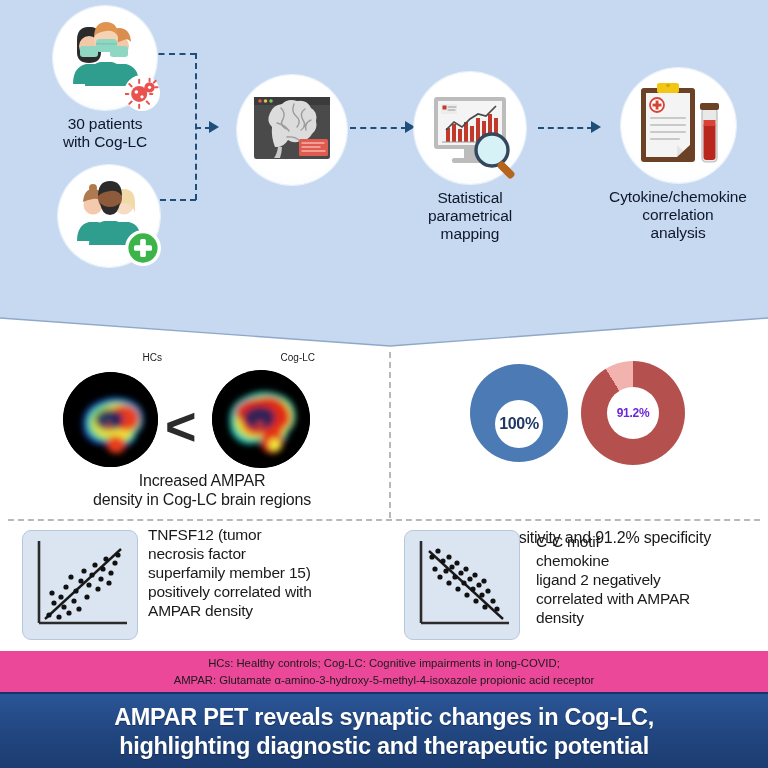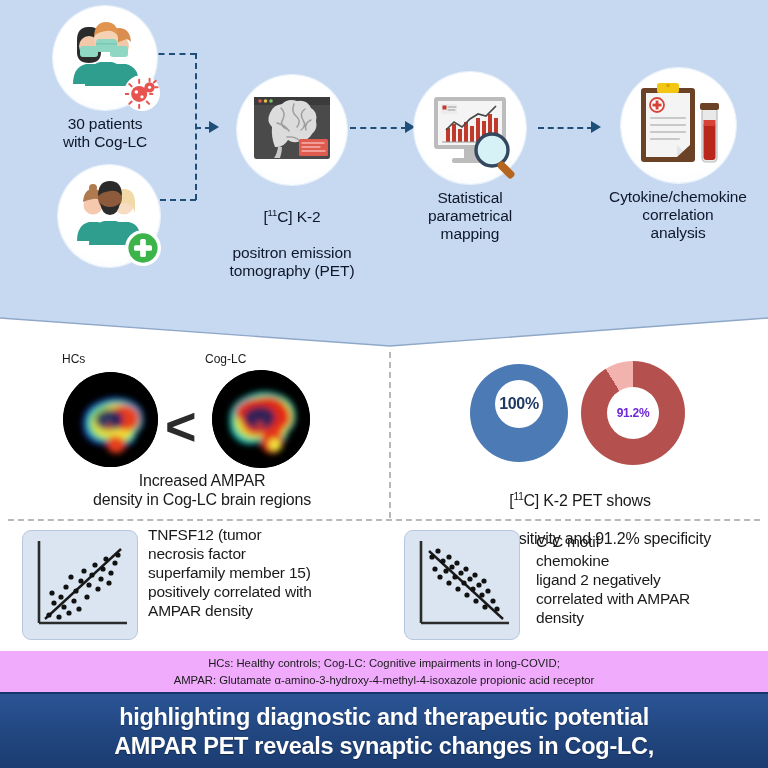--- a/index.html
+++ b/index.html
@@ -55,21 +55,21 @@
   .mid-left{position:absolute;left:0;top:348px;width:388px;height:172px;}
   .mid-right{position:absolute;left:392px;top:348px;width:376px;height:172px;}
   .divider-v{
     position:absolute;left:389px;top:352px;height:166px;
     border-left:2.5px dashed #b8b8b8;
   }
   .divider-h{
     position:absolute;left:8px;top:519px;width:752px;
     border-top:2.5px dashed #b8b8b8;
   }
-  .brain-label{font-size:12px;color:#1a1a1a;text-align:left;}
+  .brain-label{font-size:10px;color:#1a1a1a;text-align:right;}
   .brain-disc{
     border-radius:50%;overflow:hidden;position:relative;background:#000;
   }
   .caption{
     font-size:16px;line-height:1.18;text-align:center;color:#1a1a1a;
     white-space:pre-line;letter-spacing:-.2px;
   }
   .lt-sign{
     position:absolute;font-size:54px;font-weight:700;color:#2b2b2b;
     font-family:"Liberation Sans",sans-serif;
@@ -90,21 +90,21 @@
     border-radius:9px;
   }
   .corr-text{
     position:absolute;font-size:15.5px;line-height:1.22;color:#1a1a1a;
     white-space:pre-line;letter-spacing:-.2px;
   }
 
   
   .footnote{
     position:absolute;left:0;top:651px;width:768px;height:41px;
-    background:#f0abfc;text-align:center;
+    background:#ec4899;text-align:center;
     display:flex;flex-direction:column;justify-content:center;
   }
   .footnote div{font-size:11.3px;line-height:1.42;color:#1a1a1a;}
 
   
   .title-bar{
     position:absolute;left:0;top:692px;width:768px;height:76px;
     background:linear-gradient(180deg,#2b5597 0%,#21457e 55%,#1b3c72 100%);
     display:flex;flex-direction:column;align-items:center;justify-content:center;
     border-top:2px solid #17356a;
@@ -237,25 +237,20 @@
           <path d="M74 45 q-7 3 -5 10"></path>
         </g>
         <path d="M41 72 q-1 7 -4 11 l6 0 q2 -6 2 -11 z" fill="#c9c9c9"></path>
         <rect x="62" y="64" width="29" height="17" rx="1.5" fill="#e05b4f"></rect>
         <g stroke="#f6b3ac" stroke-width="1.3" stroke-linecap="round">
           <line x1="65" y1="68" x2="87" y2="68"></line>
             <line x1="65" y1="72" x2="83" y2="72"></line>
           <line x1="65" y1="76" x2="88" y2="76"></line>
         </g>
       </svg>
-    </div>
-    <div class="node-label">
-      <span><span>[</span><sup>11</sup><span>C] K-2</span></span><br>
-      <span>positron emission
-tomography (PET)</span>
     </div>
   </div>
 
   <div class="flow-node" style="left:598px;top:68px;width:160px;">
     <div class="node-circle" style="width:115px;height:115px;">
       <svg viewBox="0 0 115 115" width="115" height="115">
         <rect x="20" y="20" width="54" height="74" rx="3" fill="#6b4226"></rect>
         <rect x="25" y="25" width="44" height="64" fill="#f4f4f4"></rect>
         <path d="M56 89 l13 0 l-13 -12 z" fill="#e4e4e4"></path>
         <path d="M56 89 l13 -12 l0 12 z" fill="#6b4226"></path>
@@ -388,30 +383,30 @@
       </svg>
     </div>
 
     <div class="caption" style="position:absolute;left:14px;top:124px;width:376px;">Increased AMPAR
 density in Cog-LC brain regions</div>
   </div>
 
   <div class="mid-right">
     <div class="donut" style="position:absolute;left:78px;top:16px;width:98px;height:98px;
                 background:conic-gradient(#4b7ab5 0deg 360deg);">
-      <div class="hole" style="left:25px;top:16px;width:48px;height:48px;font-size:16px;color:#1f3864;">100%</div>
+      <div class="hole" style="left:25px;top:36px;width:48px;height:48px;font-size:16px;color:#1f3864;">100%</div>
     </div>
 
     <div class="donut" style="position:absolute;left:189px;top:13px;width:104px;height:104px;
                 background:conic-gradient(from 0deg,#b4514e 0deg 328.3deg,#f2b3ae 328.3deg 360deg);">
       <div class="hole" style="left:26px;top:26px;width:52px;height:52px;font-size:12px;color:#6d28d9;">91.2%</div>
     </div>
 
     <div class="caption" style="position:absolute;left:0;top:124px;width:376px;">
-      <span><span>[</span><sup style="font-size:10px;vertical-align:super;">11</sup><span>C] K-2 PET shows</span></span><br>
+      <br>
       <span>100% sensitivity and 91.2% specificity</span>
     </div>
   </div>
 
   <div class="corr-row" style="left:0;width:384px;">
     <div class="plot-box" style="left:22px;top:4px;width:114px;height:108px;">
       <svg viewBox="0 0 114 108" width="114" height="108">
         <line x1="16" y1="10" x2="16" y2="92" stroke="#2b2b2b" stroke-width="2.6"></line>
         <line x1="16" y1="92" x2="104" y2="92" stroke="#2b2b2b" stroke-width="2.6"></line>
         <line x1="22" y1="88" x2="98" y2="18" stroke="#1a1a1a" stroke-width="2.4"></line>
@@ -491,21 +486,21 @@
     </div>
     <div class="corr-text" style="left:148px;top:7px;width:228px;">C-C motif
 chemokine
 ligand 2 negatively
 correlated with AMPAR
 density</div>
   </div>
 
   <div class="footnote">
     <div>HCs: Healthy controls; Cog-LC: Cognitive impairments in long-COVID;</div>
-    <div>AMPAR: Glutamate α-amino-3-hydroxy-4-methyl-4-isoxazole propionic acid receptor</div>
+    <div>AMPAR: Glutamate α-amino-3-hydroxy-5-methyl-4-isoxazole propionic acid receptor</div>
   </div>
 
   <div class="title-bar">
+    <div>AMPAR PET reveals synaptic changes in Cog-LC,</div>
     <div>highlighting diagnostic and therapeutic potential</div>
-    <div>AMPAR PET reveals synaptic changes in Cog-LC,</div>
   </div>
 
 </div>
 
 </body></html>

